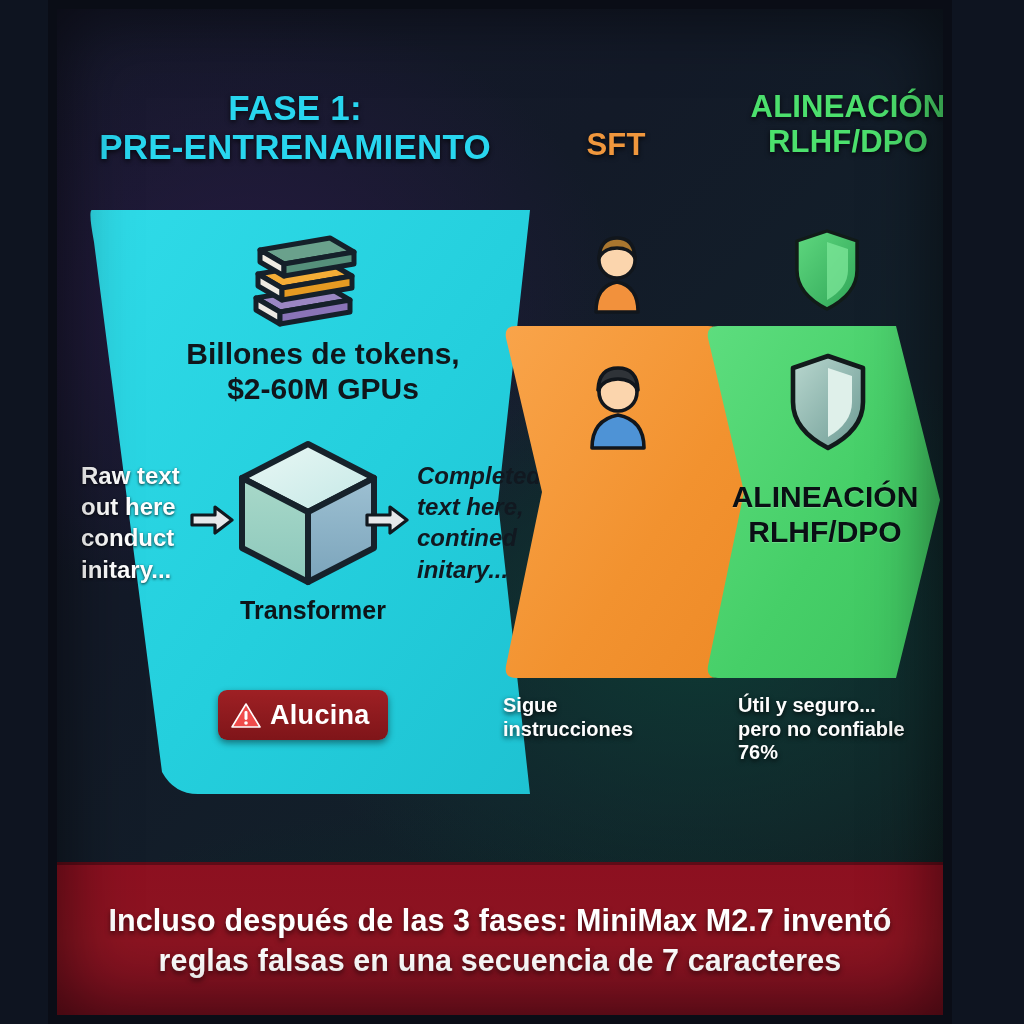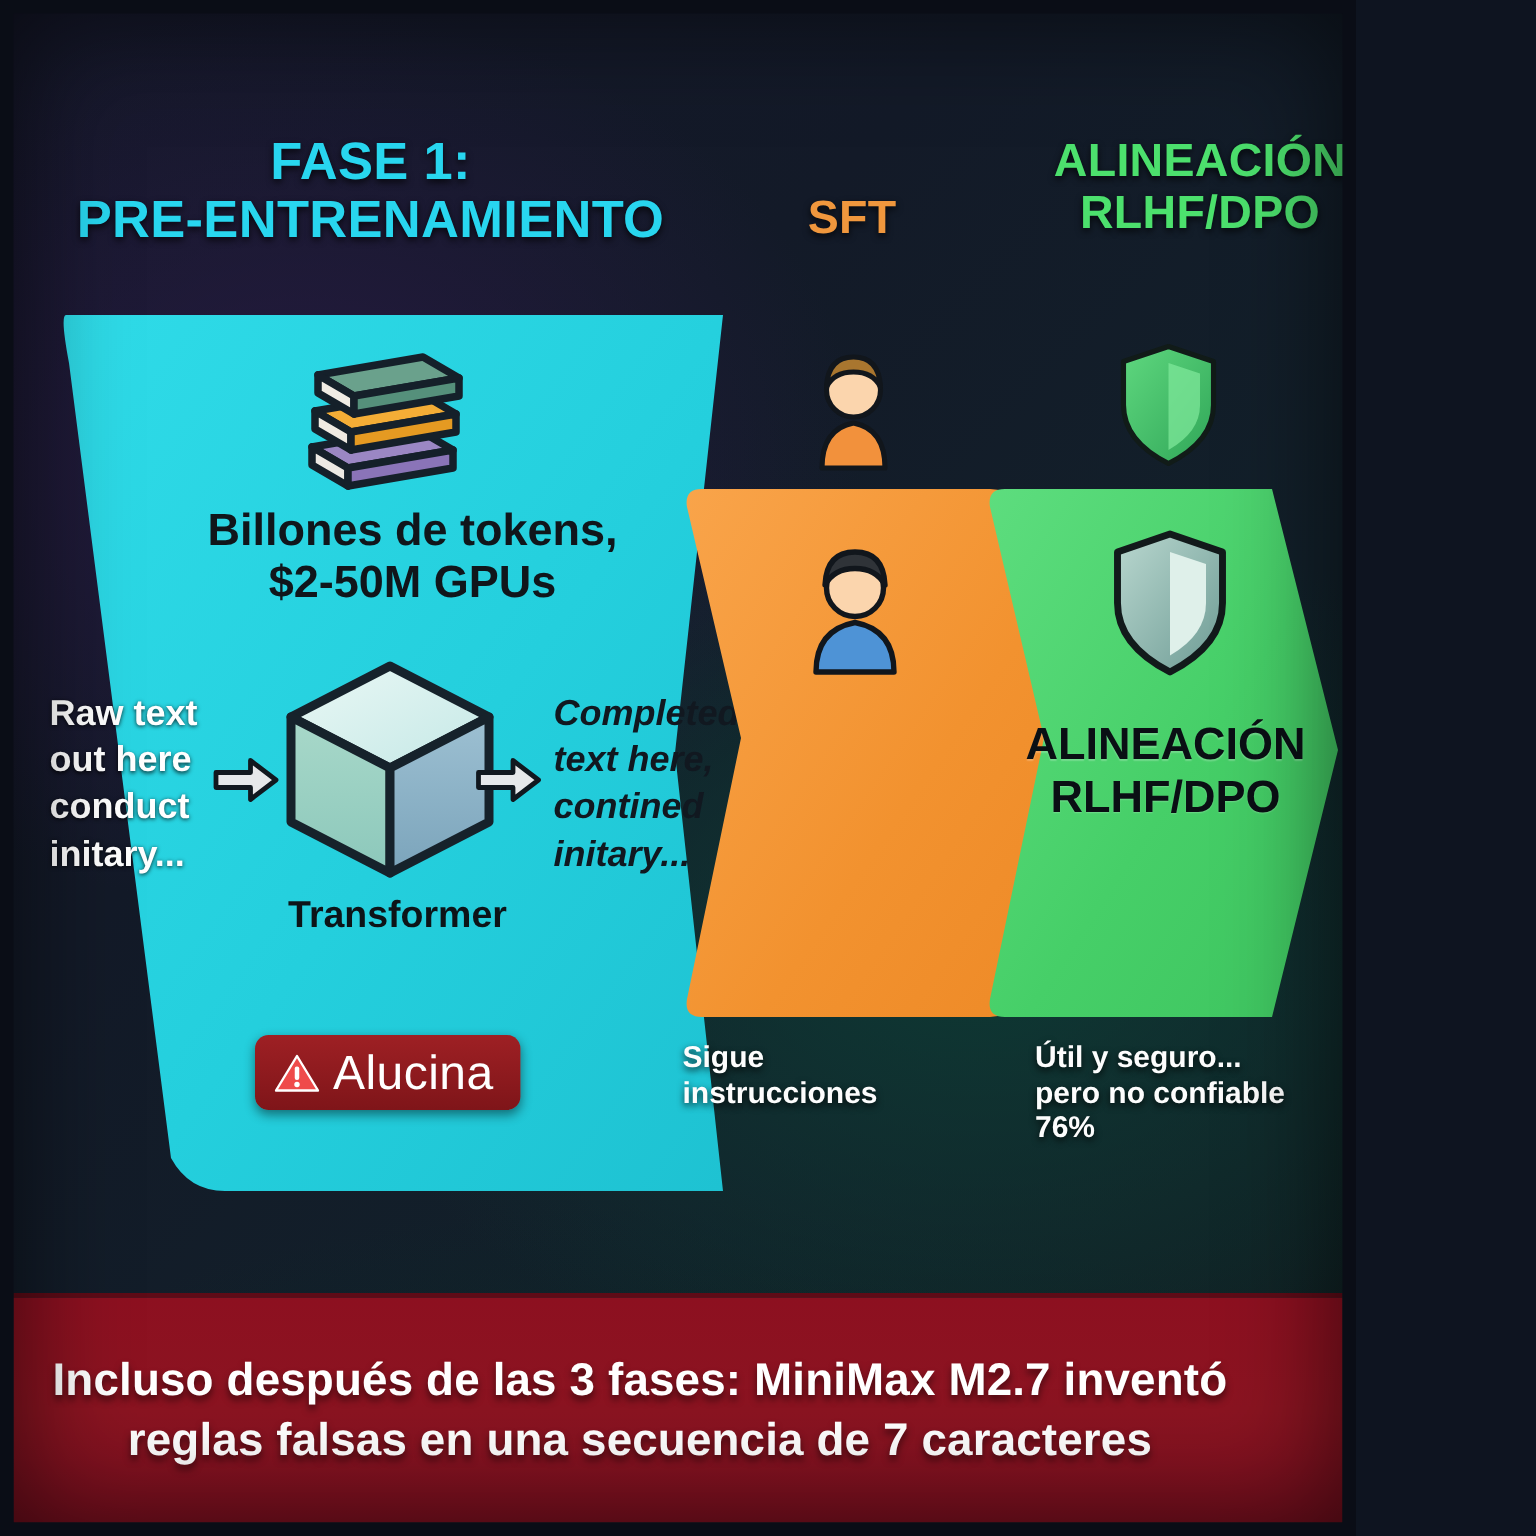--- a/index.html
+++ b/index.html
@@ -8,20 +8,21 @@
     font-family:"Liberation Sans", sans-serif;
     background:#0e1420;
   }
   #stage{
     position:relative;width:904px;height:1024px;overflow:hidden;
     background:
       radial-gradient(ellipse 620px 430px at 72% 62%, rgba(14,58,52,.95) 0%, rgba(14,40,40,0) 70%),
       radial-gradient(ellipse 520px 420px at 22% 30%, rgba(40,26,68,.85) 0%, rgba(30,22,55,0) 72%),
       radial-gradient(ellipse 700px 300px at 50% 100%, rgba(10,40,38,.8) 0%, rgba(10,30,30,0) 75%),
       linear-gradient(135deg,#16182b 0%,#131a28 35%,#12202a 65%,#102222 100%);
+    margin-left: 48px;
   }
   
   #stage:after{
     content:"";position:absolute;inset:0;pointer-events:none;
     box-shadow:inset 0 0 70px 14px rgba(0,0,0,.55);
   }
   .frame-edge{
     position:absolute;inset:0;border:9px solid #0a0d16;box-sizing:border-box;
     pointer-events:none;z-index:60;
   }
@@ -78,21 +79,21 @@
   #arrow-in{left:141px;top:503px;}
   #arrow-out{left:316px;top:503px;}
 
   #alucina{
     position:absolute;left:170px;top:690px;height:50px;
     display:flex;align-items:center;gap:9px;
     padding:0 18px 0 13px;border-radius:9px;
     background:linear-gradient(180deg,#9e2024 0%,#7f1519 100%);
     box-shadow:0 3px 7px rgba(0,0,0,.45);
   }
-  #alucina .lbl{color:#fff;font-size:32px;font-weight:normal;letter-spacing:.3px;}
+  #alucina .lbl{color:#fff;font-size:27px;font-weight:bold;letter-spacing:.3px;}
 
   
   #person-top{position:absolute;left:538px;top:230px;width:62px;height:84px;}
   #shield-top{position:absolute;left:745px;top:228px;width:68px;height:84px;}
   #person-sft{position:absolute;left:534px;top:358px;width:72px;height:92px;}
   #shield-align{position:absolute;left:740px;top:352px;width:80px;height:100px;}
   #robot{position:absolute;left:930px;top:466px;width:84px;height:96px;}
 
   
   .caption{
@@ -100,21 +101,21 @@
     font-size:20px;line-height:1.18;white-space:pre-line;
     text-shadow:0 2px 5px rgba(0,0,0,.8);
   }
   #cap-sft{left:455px;top:694px;width:248px;}
   #cap-align{left:690px;top:694px;width:268px;}
 
   
   #banner{
     position:absolute;left:9px;right:9px;bottom:9px;height:150px;
     background:linear-gradient(180deg,#8d1020 0%,#8b1421 50%,#7e1020 100%);
-    display:flex;align-items:center;
+    display:flex;align-items:center;justify-content:center;
     border-top:3px solid #5e0b17;
   }
   #banner .txt{
     color:#fff;font-size:30.5px;font-weight:bold;text-align:center;
     line-height:1.32;white-space:pre-line;letter-spacing:.1px;
     text-shadow:0 3px 5px rgba(0,0,0,.5);
     padding:0 26px;
   }
 </style>
 </head>
@@ -151,21 +152,21 @@
         <path d="M14 50 L14 62 L38 76 L38 64 Z" fill="#efeae2"></path>
         <path d="M38 64 L38 76 L108 64 L108 52 Z" fill="#e59a22"></path>
         <path d="M16 26 L40 40 L110 28 L86 14 Z" fill="#6aa18c"></path>
         <path d="M16 26 L16 38 L40 52 L40 40 Z" fill="#f0ece4"></path>
         <path d="M40 40 L40 52 L110 40 L110 28 Z" fill="#55907b"></path>
       </g>
     </svg>
   </div>
 
   <div id="stat-pre">Billones de tokens,
-$2-50M GPUs</div>
+$2-60M GPUs</div>
 
   <div class="side-text" id="raw-text">Raw text
 out here
 conduct
 initary...</div>
 
   <div class="flow-arrow" id="arrow-in">
     <svg viewBox="0 0 46 34">
       <path d="M3 12 H26 V4 L43 17 L26 30 V22 H3 Z" fill="#e6e8ea" stroke="#11181f" stroke-width="3.2" stroke-linejoin="round"></path>
     </svg>

